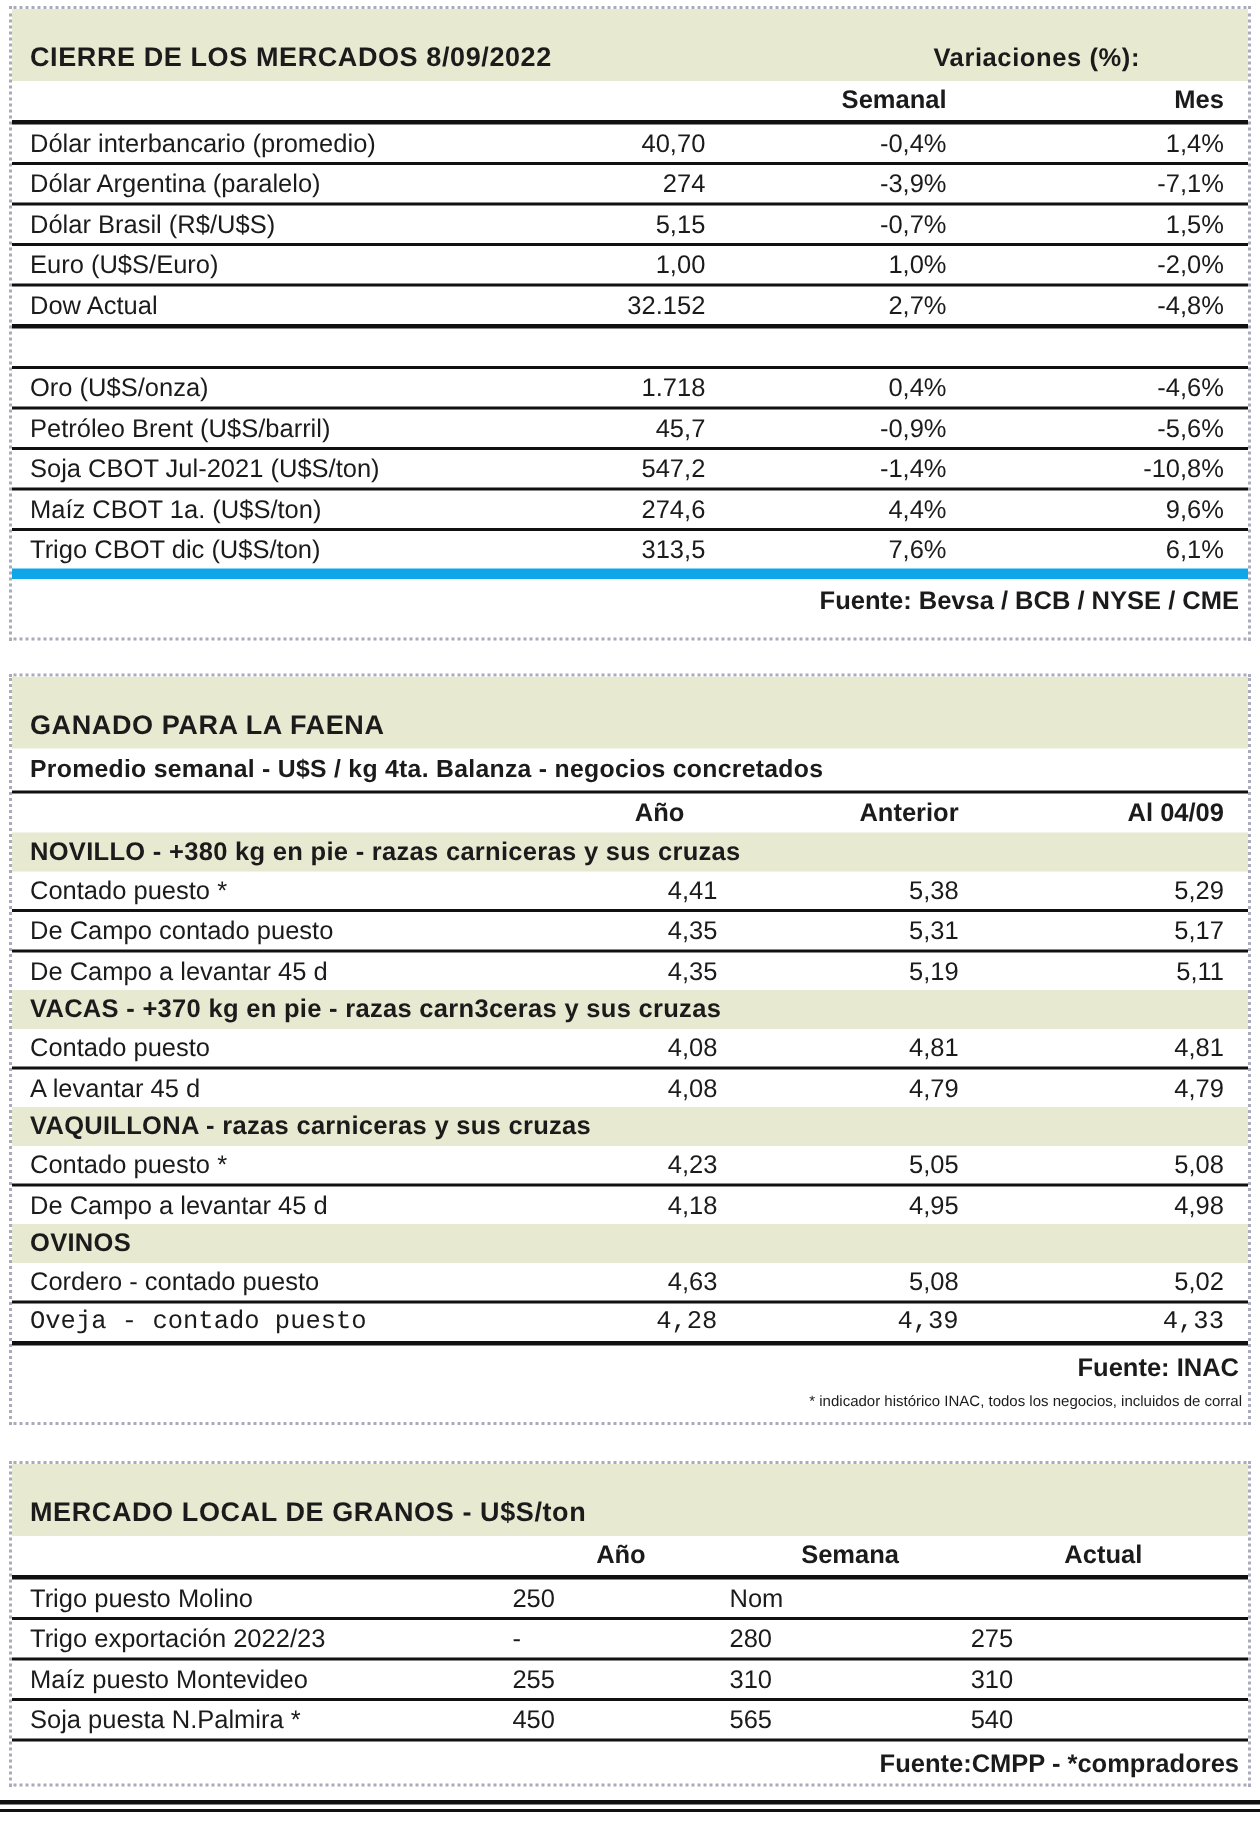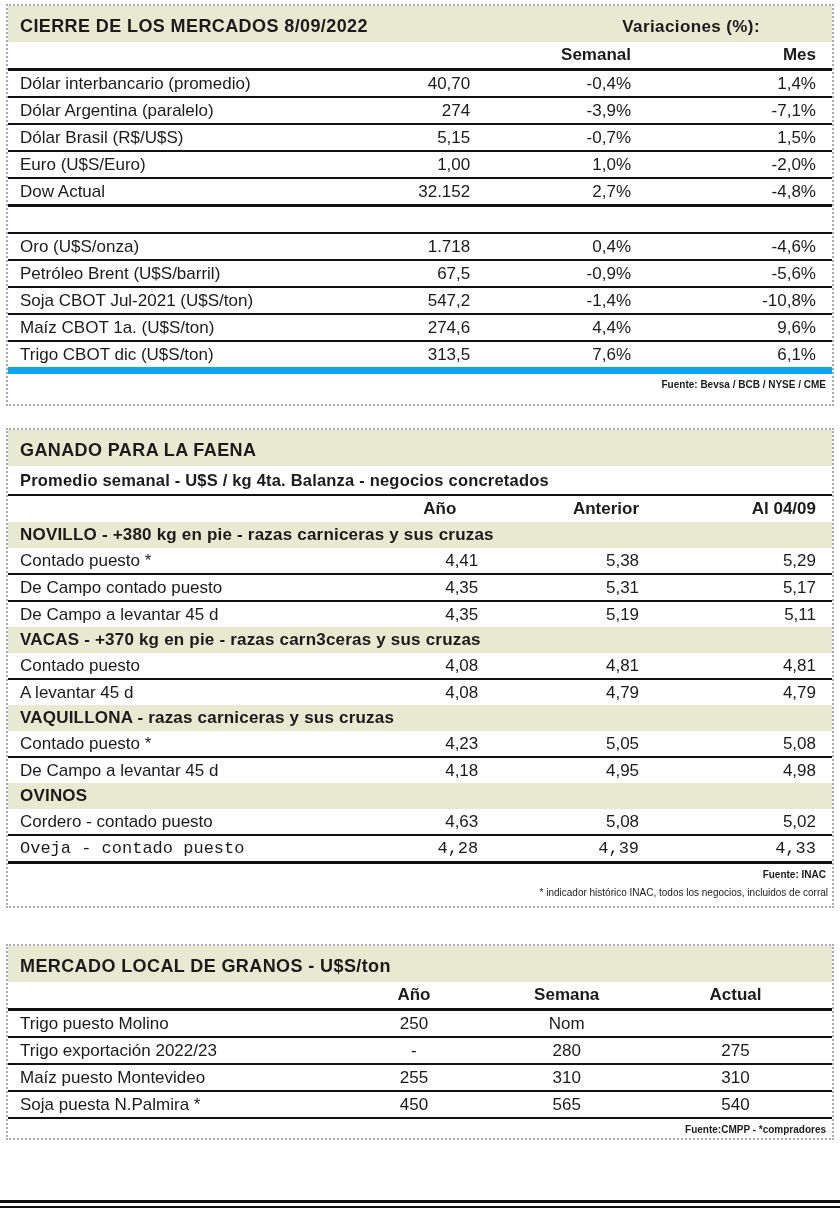--- a/index.html
+++ b/index.html
@@ -11,27 +11,27 @@
     position: relative;
   }
   .box {
     margin: 0 6px;
     border: 2px dotted #a9aabb;
     background: #ffffff;
     overflow: hidden;
   }
   .box1 { margin-top: 4px; }
   .box2 { margin-top: 22px; }
-  .box3 { margin-top: 36px; }
+  .box3 { margin-top: 24px; }
 
   .band {
     background: #e8e9d1;
     display: flex;
     align-items: center;
-    padding: 10px 10px 5px 12px;
+    padding: 22px 10px 5px 12px;
     font-weight: bold;
     font-size: 18px;
     letter-spacing: 0.4px;
   }
   .band .right-label {
     margin-left: auto;
     margin-right: 62px;
     font-size: 17px;
   }
   .section-band {
@@ -47,21 +47,21 @@
     padding: 0 8px 0 12px;
     align-items: end;
   }
   .t1-cols { grid-template-columns: 39% 17% 20% 24%; }
   .t2-cols { grid-template-columns: 40% 17% 20% 23%; }
   .t3-cols { grid-template-columns: 40% 18% 20% 22%; }
 
   .row { font-size: 17px; line-height: 25px; border-bottom: 2px solid #111; }
   .row .num { text-align: right; }
   .row .num.last { padding-right: 8px; }
-  .t3 .row .num { text-align: center; }
+  .t3 .row .num { text-align: left; }
   .t3 .row .num.last { padding-right: 0; }
 
   .hdr-row { font-weight: bold; font-size: 17px; line-height: 26px; }
   .hdr-row .num { text-align: right; }
   .hdr-row .num.last { padding-right: 8px; }
   .t3 .hdr-row .num { text-align: center; }
   .t3 .hdr-row .num.last { padding-right: 0; }
 
   .rule-thick { border-bottom: 3px solid #111; }
   .no-border { border-bottom: none; }
@@ -70,21 +70,21 @@
   .subtitle {
     font-weight: bold;
     font-size: 16.5px;
     padding: 5px 10px 4px 12px;
     border-bottom: 2px solid #111;
     letter-spacing: 0.2px;
   }
   .fuente {
     text-align: right;
     font-weight: bold;
-    font-size: 10px;
+    font-size: 17px;
     padding: 5px 6px 3px 0;
   }
   .note {
     text-align: right;
     font-size: 10px;
     padding: 4px 4px 8px 0;
   }
   .bottom-rules { position: absolute; left: 0; right: 0; bottom: 10px; }
   .bottom-rules .r1 { height: 3px; background: #111; }
   .bottom-rules .r2 { height: 2px; background: #111; margin-top: 3px; }
@@ -138,21 +138,21 @@
   <div class="row t1-cols gap-row"></div>
 
   <div class="row t1-cols" style="border-top:2px solid #111; border-bottom:none;">
     <span>Oro (U$S/onza)</span>
     <span class="num">1.718</span>
     <span class="num">0,4%</span>
     <span class="num last">-4,6%</span>
   </div>
   <div class="row t1-cols" style="border-top:2px solid #111; border-bottom:none;">
     <span>Petróleo Brent (U$S/barril)</span>
-    <span class="num">67,5</span>
+    <span class="num">45,7</span>
     <span class="num">-0,9%</span>
     <span class="num last">-5,6%</span>
   </div>
   <div class="row t1-cols" style="border-top:2px solid #111; border-bottom:none;">
     <span>Soja CBOT Jul-2021 (U$S/ton)</span>
     <span class="num">547,2</span>
     <span class="num">-1,4%</span>
     <span class="num last">-10,8%</span>
   </div>
   <div class="row t1-cols" style="border-top:2px solid #111; border-bottom:none;">

